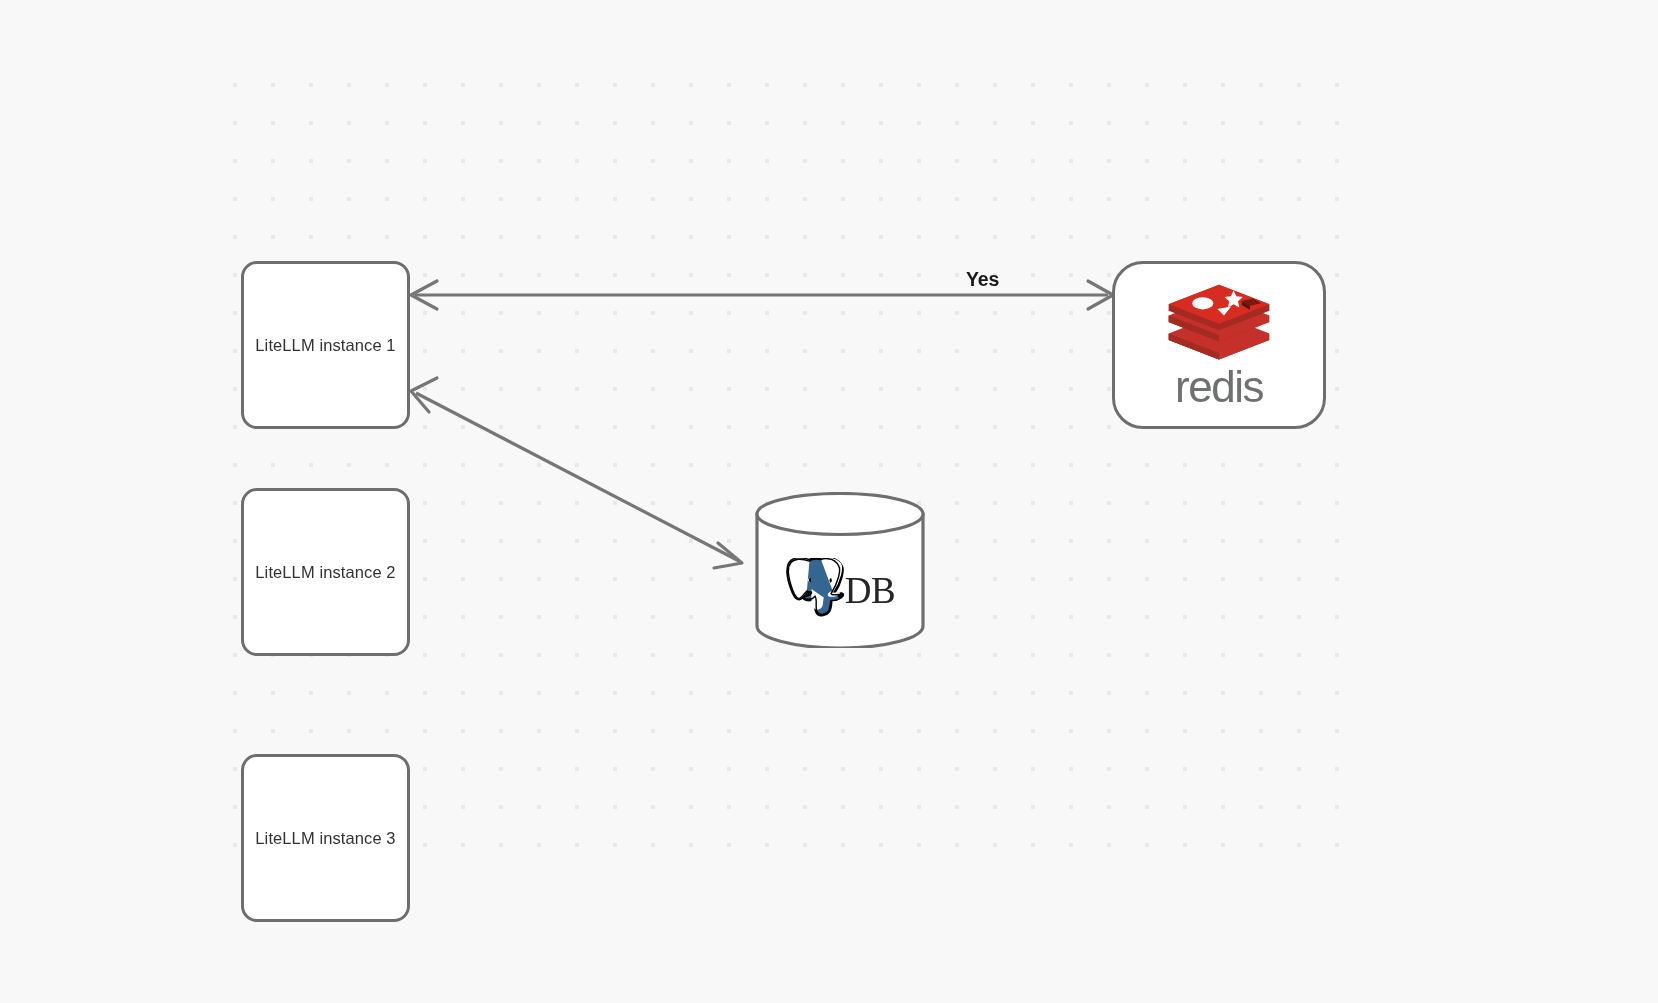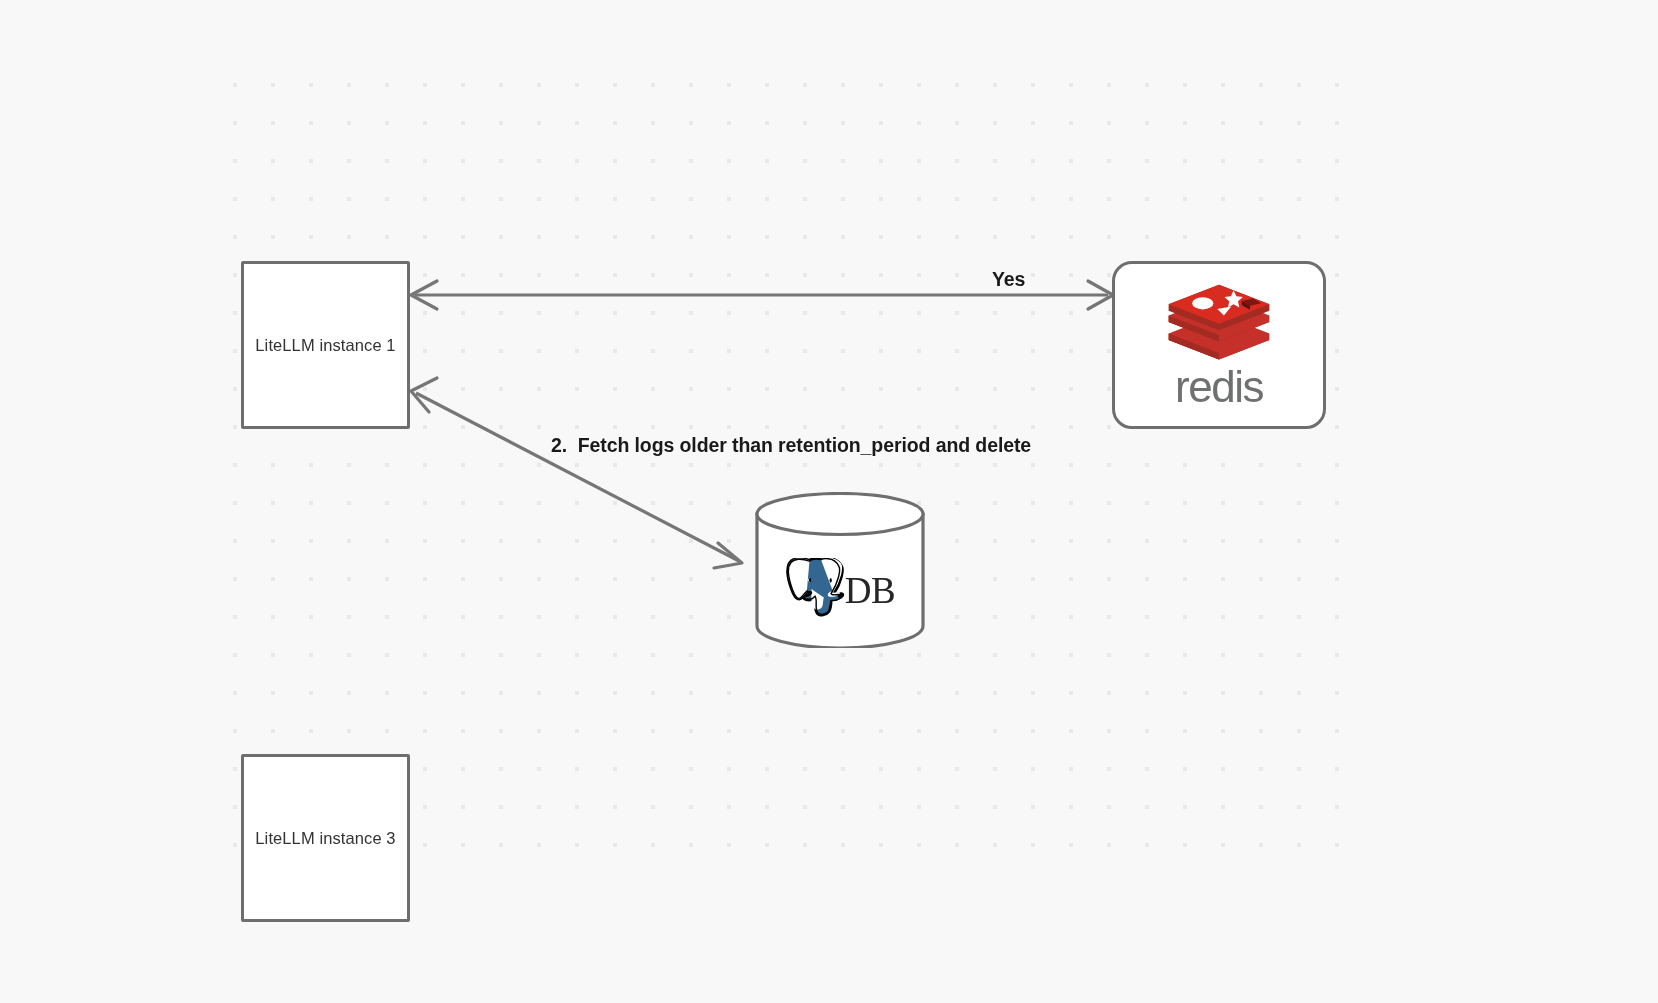--- a/index.html
+++ b/index.html
@@ -41,37 +41,37 @@
   
   .node {
     position: absolute;
     box-sizing: border-box;
     background: #ffffff;
     border: 3px solid #6e6e6e;
     display: flex;
     align-items: center;
     justify-content: center;
   }
-  .node.boxy { border-radius: 2px; }
+  .node.boxy { border-radius: 16px; }
   .node-label {
     font-size: 16.5px;
     color: #333333;
     letter-spacing: .1px;
     font-weight: 400;
     text-align: center;
   }
 
   #node-litellm-1 { left: 241px; top: 261px; width: 169px; height: 168px; }
   #node-litellm-2 { left: 241px; top: 488px; width: 169px; height: 168px; }
   #node-litellm-3 { left: 241px; top: 754px; width: 169px; height: 168px; }
 
   
   #node-redis {
     left: 1112px; top: 261px; width: 214px; height: 168px;
-    border-radius: 20px;
+    border-radius: 31px;
     flex-direction: column;
     gap: 6px;
   }
 
   
   #node-db {
     position: absolute;
     left: 754px; top: 492px; width: 172px; height: 156px;
   }
   #node-db .cyl-svg { position: absolute; left: 0; top: 0; }
@@ -110,21 +110,21 @@
   
   .edge-label {
     position: absolute;
     font-size: 19.5px;
     font-weight: bold;
     color: #1a1a1a;
     white-space: pre;
     letter-spacing: -0.1px;
   }
   #edge-label-1 { left: 474px; top: 268px; }
-  #edge-label-1-yes { left: 992px; top: 268px; }
+  #edge-label-1-yes { left: 966px; top: 268px; }
   #edge-label-2 { left: 551px; top: 434px; }
 </style>
 </head>
 <body>
 
 <div id="canvas">
 
   <div id="dot-grid"></div>
 
   <svg id="edges" viewBox="0 0 1658 1003" width="1658" height="1003" xmlns="http://www.w3.org/2000/svg">
@@ -144,20 +144,23 @@
       <polyline points="437,378 411,391 429,412" fill="none" stroke="#767676" stroke-width="3.2" stroke-linecap="round" stroke-linejoin="round"></polyline>
 
       <polyline points="718,543 742,563 714,568" fill="none" stroke="#767676" stroke-width="3.2" stroke-linecap="round" stroke-linejoin="round"></polyline>
     </g>
   </svg>
 
   <div class="node boxy" id="node-litellm-1">
     <span class="node-label">LiteLLM instance 1</span>
   </div>
 
+  <div class="node boxy" id="node-litellm-2">
+    <span class="node-label">LiteLLM instance 2</span>
+  </div>
 
   <div class="node boxy" id="node-litellm-3">
     <span class="node-label">LiteLLM instance 3</span>
   </div>
 
   <div class="node" id="node-redis">
     <svg class="redis-logo" viewBox="0 0 128 96" xmlns="http://www.w3.org/2000/svg">
 
       <path d="M2 70 L64 46 L126 70 L64 94 Z" fill="#a32b21"></path>
       <path d="M2 62 L64 38 L126 62 L126 70 L64 94 L2 70 Z" fill="#c6302b"></path>
@@ -204,15 +207,14 @@
         <path d="M26.9 21.1c-.6-.05-1.2.96-1.3 2.3-.06 1.32.45 2.4 1.05 2.43.6.03 1.2-.95 1.3-2.28.05-1.33-.45-2.4-1.05-2.44z" fill="#000000"></path>
         <path d="M56.9 38.8c-7.3 1.5-7.8-.97-7.8-.97 7.7-11.4 10.9-25.9 8.1-29.4C51.8-3.1 38.6 1.5 38.4 1.6h-.07a26 26 0 0 0-4.8-.5c-3.2-.05-5.7.84-7.6 2.23 0 0-23.4-9.6-22.3 12.1.23 4.6 6.6 35 14.2 25.8 2.8-3.37 5.5-6.22 5.5-6.22a7.2 7.2 0 0 0 4.7 1.2l.13-.11c-.04.42-.02.83.06 1.32-2 2.25-1.4 2.64-5.4 3.46-4.1.84-1.7 2.34-.12 2.73 1.9.48 6.4 1.16 9.4-3.03l-.11.45c.8.64 1.36 4.16 1.27 7.35-.09 3.19-.15 5.38.45 7.09.6 1.71 1.2 5.55 6.55 4.41 4.4-.95 6.7-2.88 7.1-6.1.23-2.29.76-1.95.79-4l.32-.96c.37-3.1.06-4.1 2.2-3.63l.52.05c1.57.07 3.63-.26 4.84-.82 2.6-1.21 4.15-3.23 1.58-2.7z" fill="none" stroke="#000000" stroke-width="1.5" stroke-linecap="round" stroke-linejoin="round"></path>
       </svg>
       <span class="db-text">DB</span>
     </div>
   </div>
 
 
   <div class="edge-label" id="edge-label-1-yes">Yes</div>
 
-  <div class="edge-label" id="edge-label-2">2.  Fetch logs older than retention_period and delete</div>
 
 </div>
 
 </body></html>

